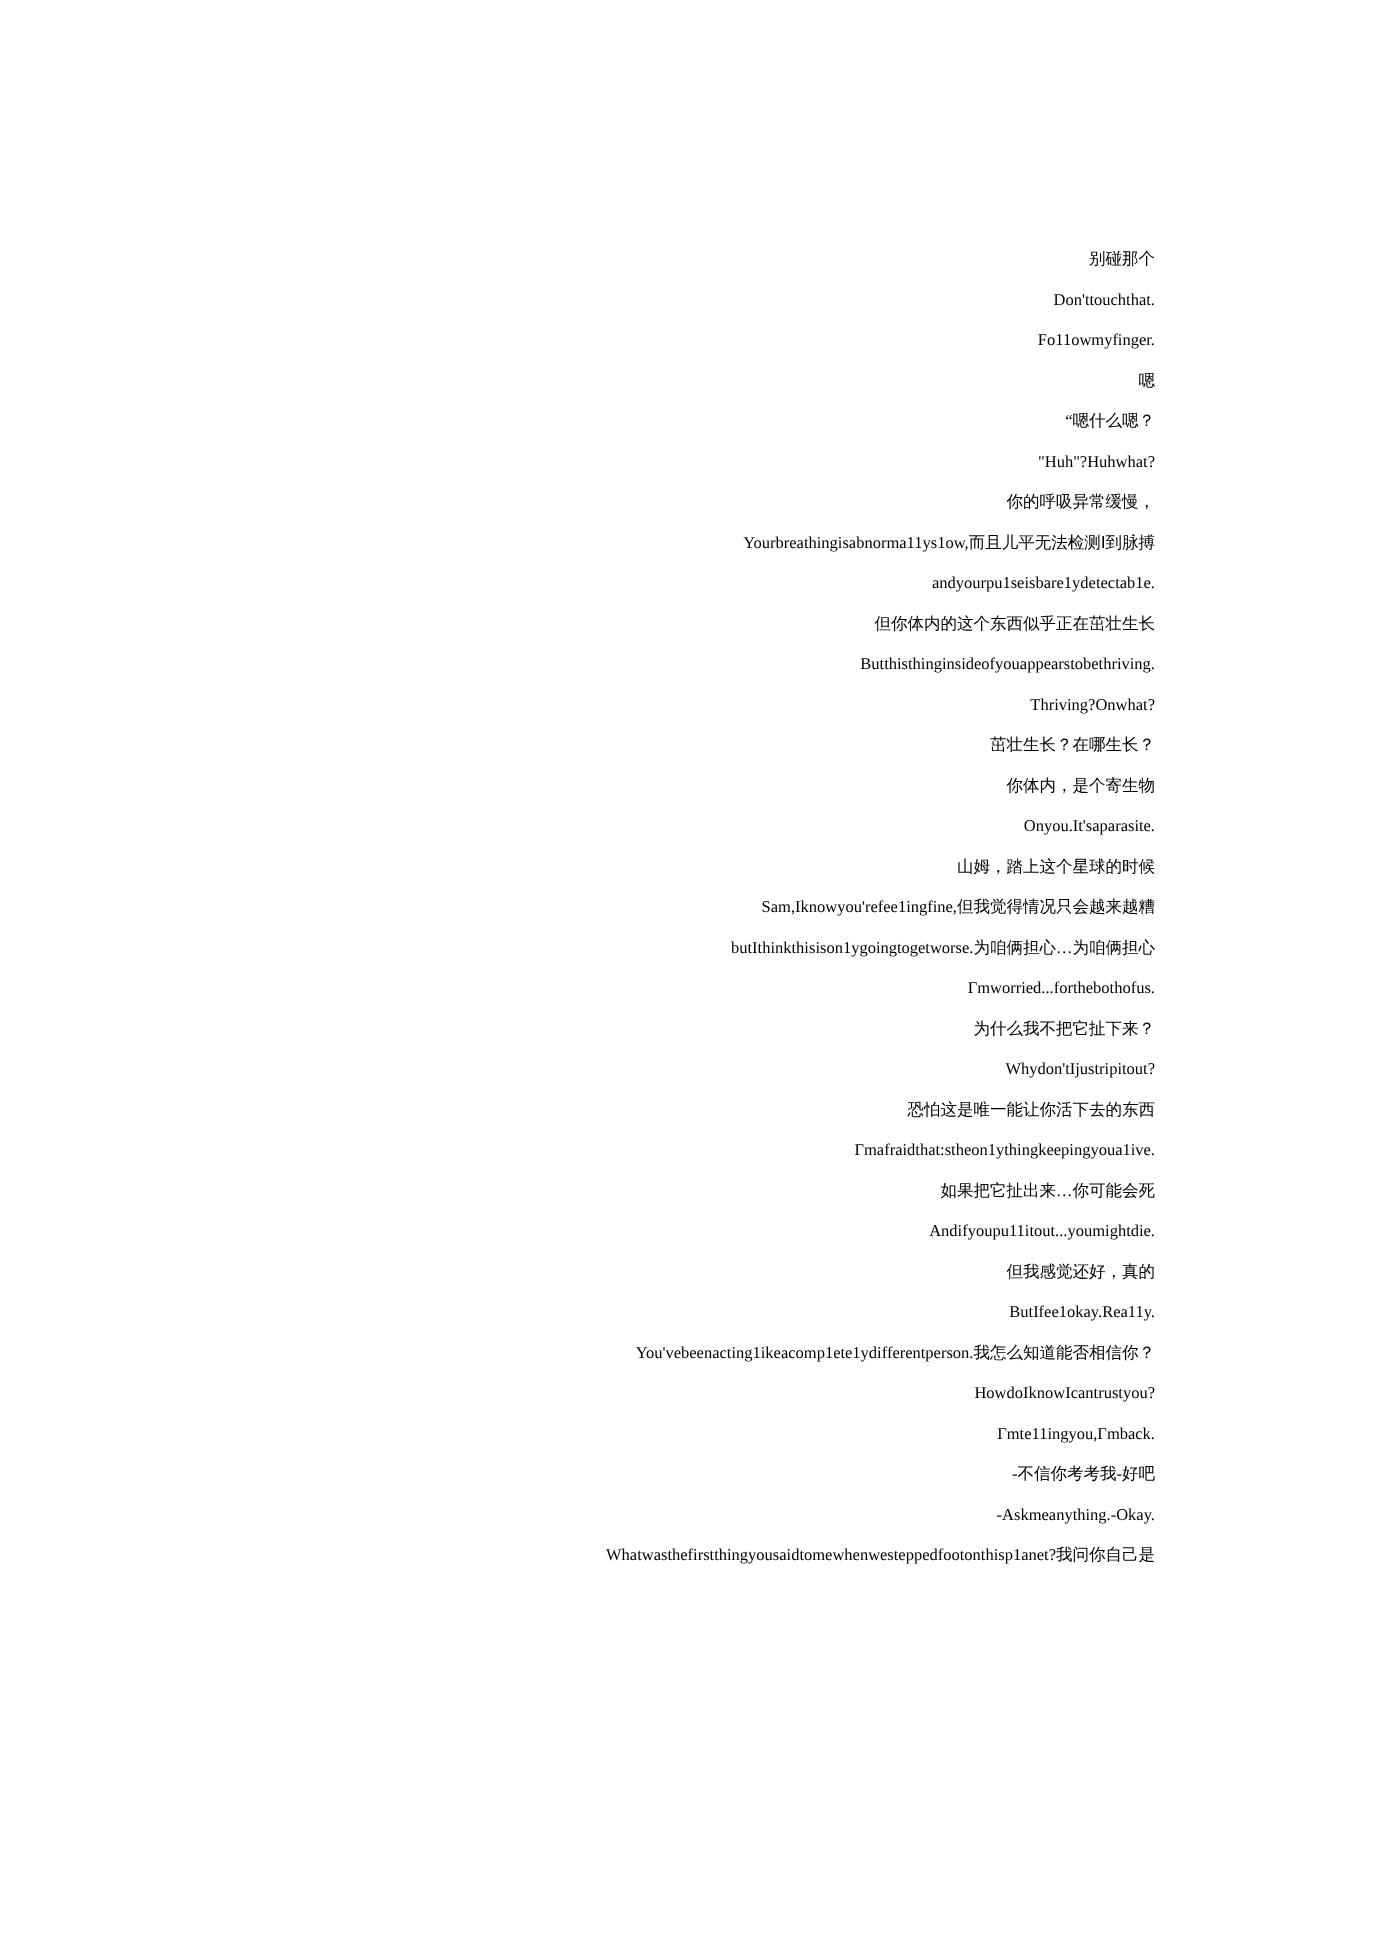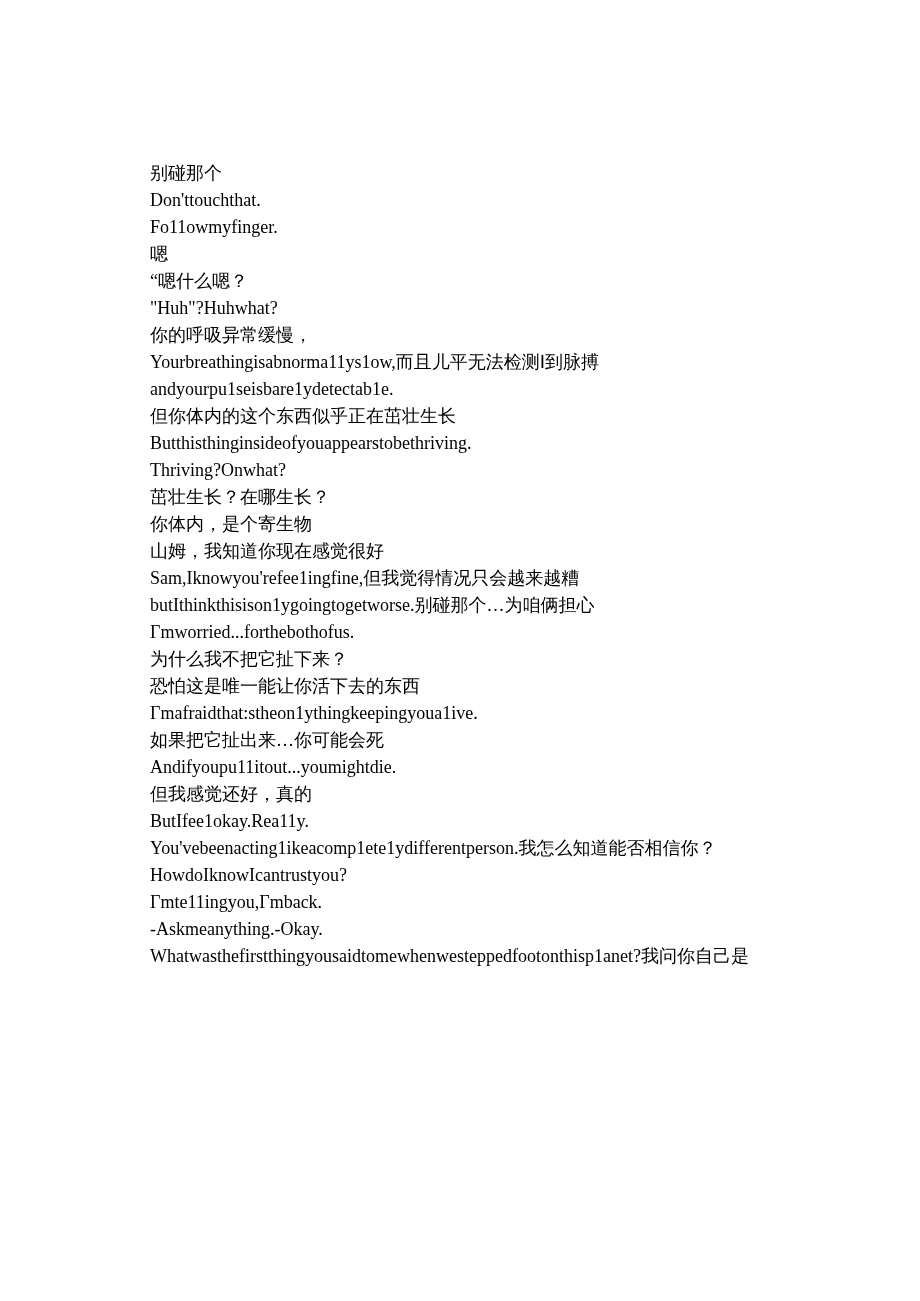--- a/index.html
+++ b/index.html
@@ -7,25 +7,26 @@
     padding: 0;
     background: #ffffff;
     font-family: "SimSun", "宋体", serif;
     width: 920px;
   }
   .page {
     padding: 160px 150px 100px 150px;
     box-sizing: border-box;
   }
   .line {
-    font-size: 18px;
+    font-size: 11px;
     line-height: 27px;
     color: #000000;
     white-space: pre-wrap;
     word-break: break-all;
+    text-align: right;
   }
 </style>
 </head>
 <body>
 
 <div class="page">
   <div id="content">
       <div class="line">别碰那个</div>
       <div class="line">Don'ttouchthat.</div>
       <div class="line">Fo11owmyfinger.</div>
@@ -33,30 +34,33 @@
       <div class="line">“嗯什么嗯？</div>
       <div class="line">"Huh"?Huhwhat?</div>
       <div class="line">你的呼吸异常缓慢，</div>
       <div class="line">Yourbreathingisabnorma11ys1ow,而且儿平无法检测Ⅰ到脉搏</div>
       <div class="line">andyourpu1seisbare1ydetectab1e.</div>
       <div class="line">但你体内的这个东西似乎正在茁壮生长</div>
       <div class="line">Butthisthinginsideofyouappearstobethriving.</div>
       <div class="line">Thriving?Onwhat?</div>
       <div class="line">茁壮生长？在哪生长？</div>
       <div class="line">你体内，是个寄生物</div>
-      <div class="line">山姆，我知道你现在感觉很好</div>
+      <div class="line">Onyou.It'saparasite.</div>
+      <div class="line">山姆，踏上这个星球的时候</div>
       <div class="line">Sam,Iknowyou'refee1ingfine,但我觉得情况只会越来越糟</div>
-      <div class="line">butIthinkthisison1ygoingtogetworse.别碰那个…为咱俩担心</div>
+      <div class="line">butIthinkthisison1ygoingtogetworse.为咱俩担心…为咱俩担心</div>
       <div class="line">Γmworried...forthebothofus.</div>
       <div class="line">为什么我不把它扯下来？</div>
+      <div class="line">Whydon'tIjustripitout?</div>
       <div class="line">恐怕这是唯一能让你活下去的东西</div>
       <div class="line">Γmafraidthat:stheon1ythingkeepingyoua1ive.</div>
       <div class="line">如果把它扯出来…你可能会死</div>
       <div class="line">Andifyoupu11itout...youmightdie.</div>
       <div class="line">但我感觉还好，真的</div>
       <div class="line">ButIfee1okay.Rea11y.</div>
       <div class="line">You'vebeenacting1ikeacomp1ete1ydifferentperson.我怎么知道能否相信你？</div>
       <div class="line">HowdoIknowIcantrustyou?</div>
       <div class="line">Γmte11ingyou,Γmback.</div>
+      <div class="line">-不信你考考我-好吧</div>
       <div class="line">-Askmeanything.-Okay.</div>
       <div class="line">Whatwasthefirstthingyousaidtomewhenwesteppedfootonthisp1anet?我问你自己是</div>
     </div>
 </div>
 
 </body></html>

